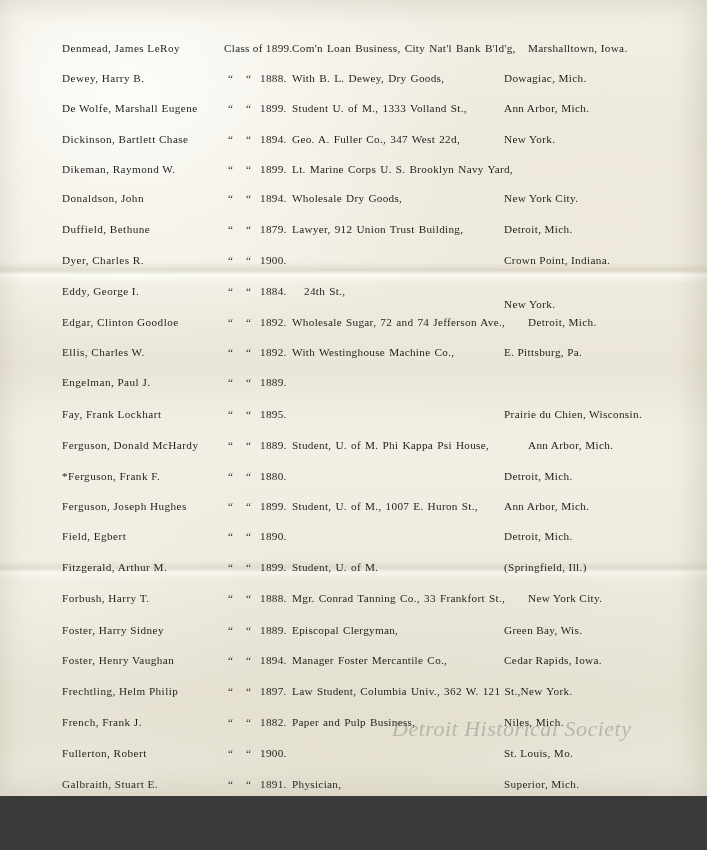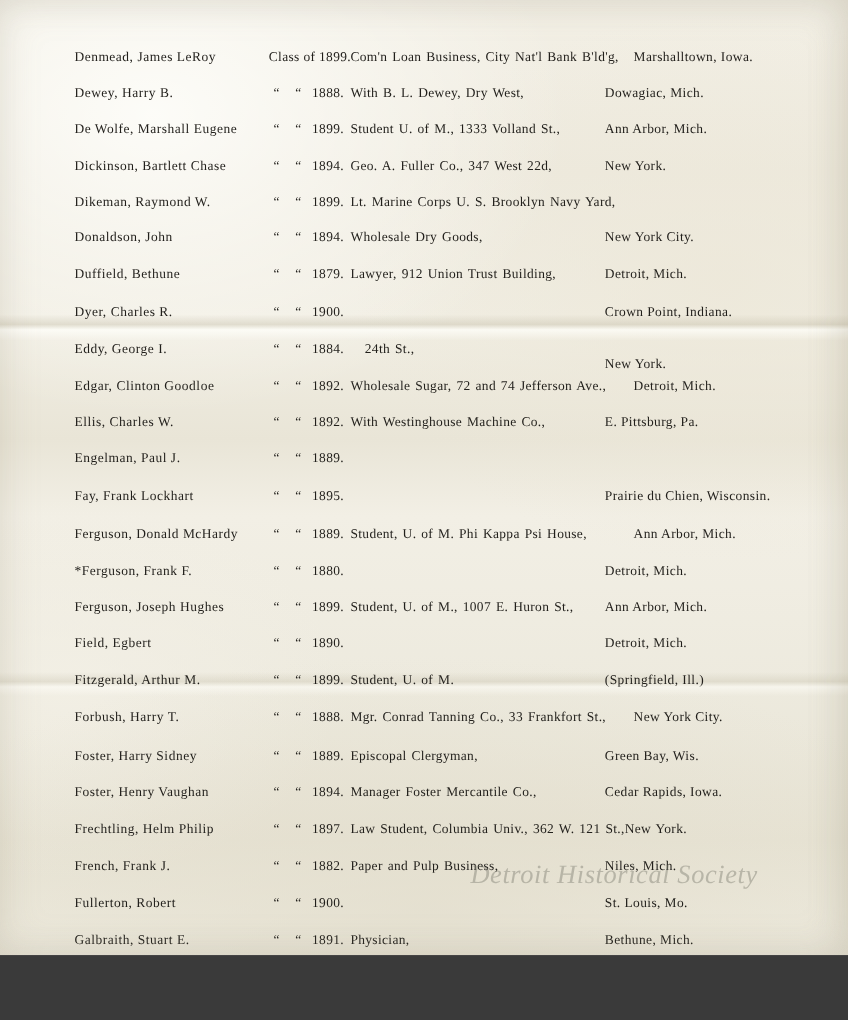--- a/index.html
+++ b/index.html
@@ -175,21 +175,21 @@
         <div class="cell c-name">Denmead, James LeRoy</div>
         <div class="cell c-class">Class of 1899.</div>
         <div class="cell c-desc run">Com'n Loan Business, City Nat'l Bank B'ld'g,</div>
         <div class="cell c-loc shift">Marshalltown, Iowa.</div>
       </div>
       <div class="entry" style="top: 72px;">
         <div class="cell c-name">Dewey, Harry B.</div>
         <div class="cell c-ditto1">“</div>
         <div class="cell c-ditto2">“</div>
         <div class="cell c-year">1888.</div>
-        <div class="cell c-desc">With B. L. Dewey, Dry West,</div>
+        <div class="cell c-desc">With B. L. Dewey, Dry Goods,</div>
         <div class="cell c-loc">Dowagiac, Mich.</div>
       </div>
       <div class="entry" style="top: 102px;">
         <div class="cell c-name">De Wolfe, Marshall Eugene</div>
         <div class="cell c-ditto1">“</div>
         <div class="cell c-ditto2">“</div>
         <div class="cell c-year">1899.</div>
         <div class="cell c-desc">Student U. of M., 1333 Volland St.,</div>
         <div class="cell c-loc">Ann Arbor, Mich.</div>
       </div>
@@ -352,21 +352,21 @@
         <div class="cell c-ditto2">“</div>
         <div class="cell c-year">1900.</div>
         <div class="cell c-loc">St. Louis, Mo.</div>
       </div>
       <div class="entry" style="top: 778px;">
         <div class="cell c-name">Galbraith, Stuart E.</div>
         <div class="cell c-ditto1">“</div>
         <div class="cell c-ditto2">“</div>
         <div class="cell c-year">1891.</div>
         <div class="cell c-desc">Physician,</div>
-        <div class="cell c-loc">Bethune, Mich.</div>
+        <div class="cell c-loc">Superior, Mich.</div>
       </div>
     </div>
 
   <div id="watermark">Detroit Historical Society</div>
   <div id="archive-code">2005.096.165F</div>
 
   <div class="edge-shadow"></div>
 </div>
 
 </body></html>

